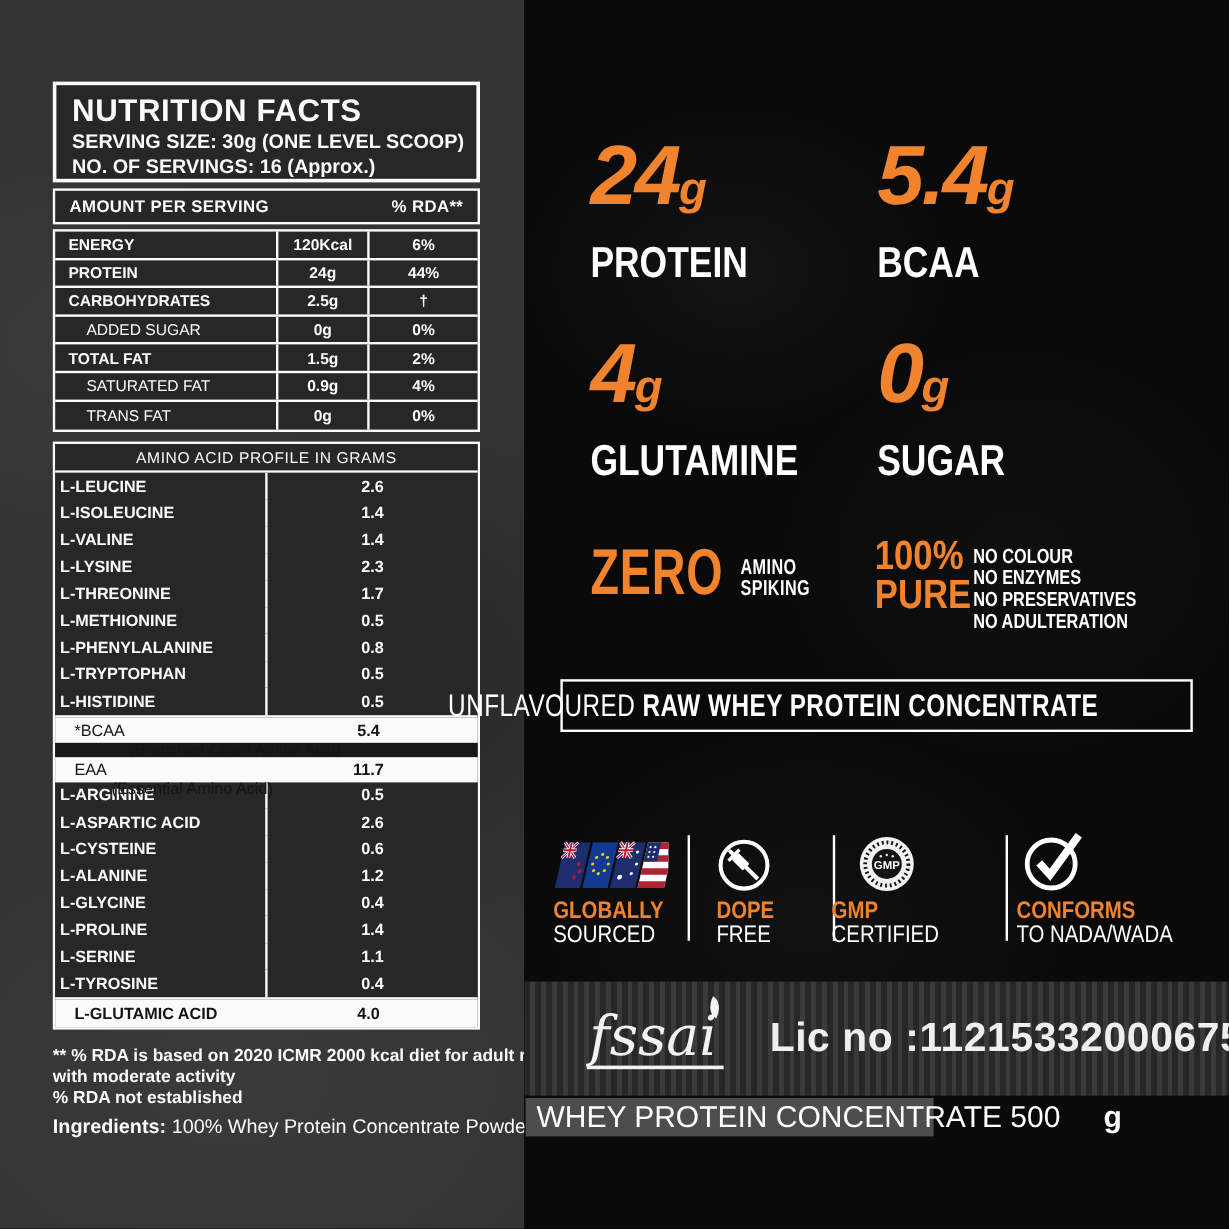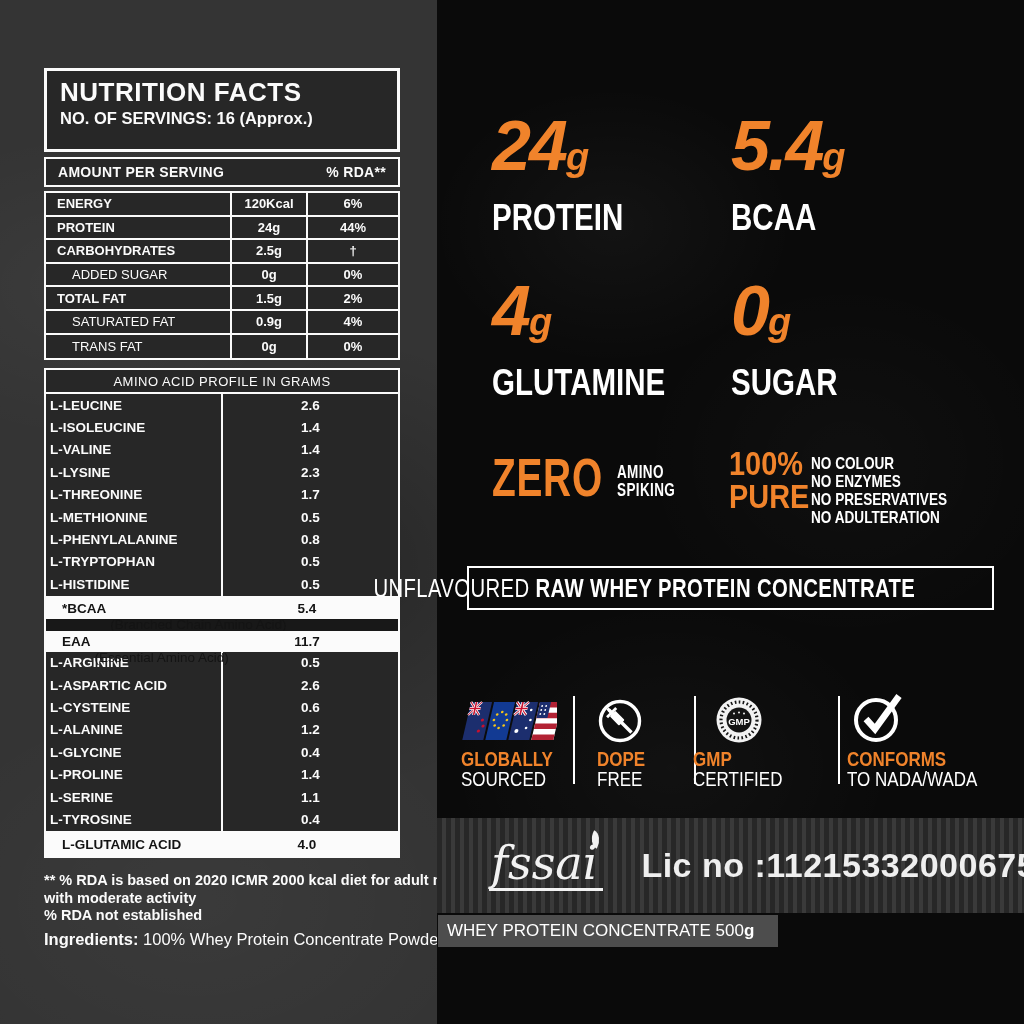--- a/index.html
+++ b/index.html
@@ -34,21 +34,21 @@
   .a-header { height:24px; background:#272727; border-bottom:2.5px solid #fbfbfb;
               display:flex; align-items:center; justify-content:center;
               font-size:13px; font-weight:400; letter-spacing:.5px; color:#fbfbfb; }
   .a-table { background:#272727; border-bottom:2.5px solid #fbfbfb; }
   .a-row { display:grid; grid-template-columns:177px 1fr; height:22.4px; }
   .a-label { display:flex; align-items:center; padding-left:4px; font-size:13.5px; font-weight:700;
              border-right:2.5px solid #fbfbfb; color:#fbfbfb; }
   .a-val { display:flex; align-items:center; justify-content:center; font-size:13.5px; font-weight:700; color:#fbfbfb; }
   .hl-row { position:relative; background:#fbfbfb; color:#141414; height:21px;
             display:flex; align-items:center; padding-left:16px; font-size:13.5px; }
-  .hl-row b { font-weight:700; margin-right:4px; }
+  .hl-row b { font-weight:400; margin-right:4px; }
   .hl-note { font-weight:400;margin-top:32px; }
   .hl-val { position:absolute; left:175px; width:172px; text-align:center; font-weight:700; }
   .gap-row { height:12px; background:#181818; }
   .glutamic { height:23px; }
   .glutamic .g-label { font-weight:600; }
 
   .footnotes { position:absolute; left:44px; top:872px; width:385px; color:#fbfbfb; }
   .fn-line { font-size:14.5px; font-weight:700; line-height:17.5px; white-space:nowrap; }
   .ingredients { margin-top:5px; font-size:16.5px; white-space:nowrap; }
   .ingredients b { font-weight:800; }
@@ -100,33 +100,34 @@
     background:repeating-linear-gradient(90deg,#272727 0 5px,#3a3a3a 5px 9px);
     display:flex; align-items:center; }
   .fssai-logo { position:relative; margin-left:52px; font-family:"DejaVu Serif", serif;
     font-style:italic; font-size:46px; color:#f2f2f2; border-bottom:3px solid #f2f2f2;
     padding:0 6px 2px 2px; line-height:46px; }
   .fssai-leaf { position:absolute; right:2px; top:-8px; width:11px; height:15px; background:#f2f2f2;
     border-radius:0 100% 0 100%; transform:rotate(28deg); }
   .lic { margin-left:38px; font-size:34px; font-weight:700; color:#efefef; letter-spacing:.5px; white-space:nowrap; }
 
   .product-bar { position:absolute; left:1px; top:915px; width:340px; height:32px; background:#4d4d4d;
-    display:flex; align-items:center; padding-left:9px; font-size:17px; font-weight:500; color:#fff;
-    white-space:nowrap; }
+    display:flex; align-items:center; padding-left:9px; font-size:25px; font-weight:500; color:#fff;
+    white-space:nowrap;gap:36px; }
   .product-bar .gbold { font-weight:800; }
 </style>
 </head>
 <body>
 
 <div class="stage" style="--accent:#f0832b">
 
   <div class="left-panel">
 
     <div class="box nf-box">
       <div class="nf-title">NUTRITION FACTS</div>
+      <div class="nf-line">SERVING SIZE: 30g (ONE LEVEL SCOOP)</div>
       <div class="nf-line">NO. OF SERVINGS: 16 (Approx.)</div>
     </div>
 
     <div class="box aps-box">
       <span>AMOUNT PER SERVING</span>
       <span>% RDA**</span>
     </div>
 
     <div class="box n-table">
 

